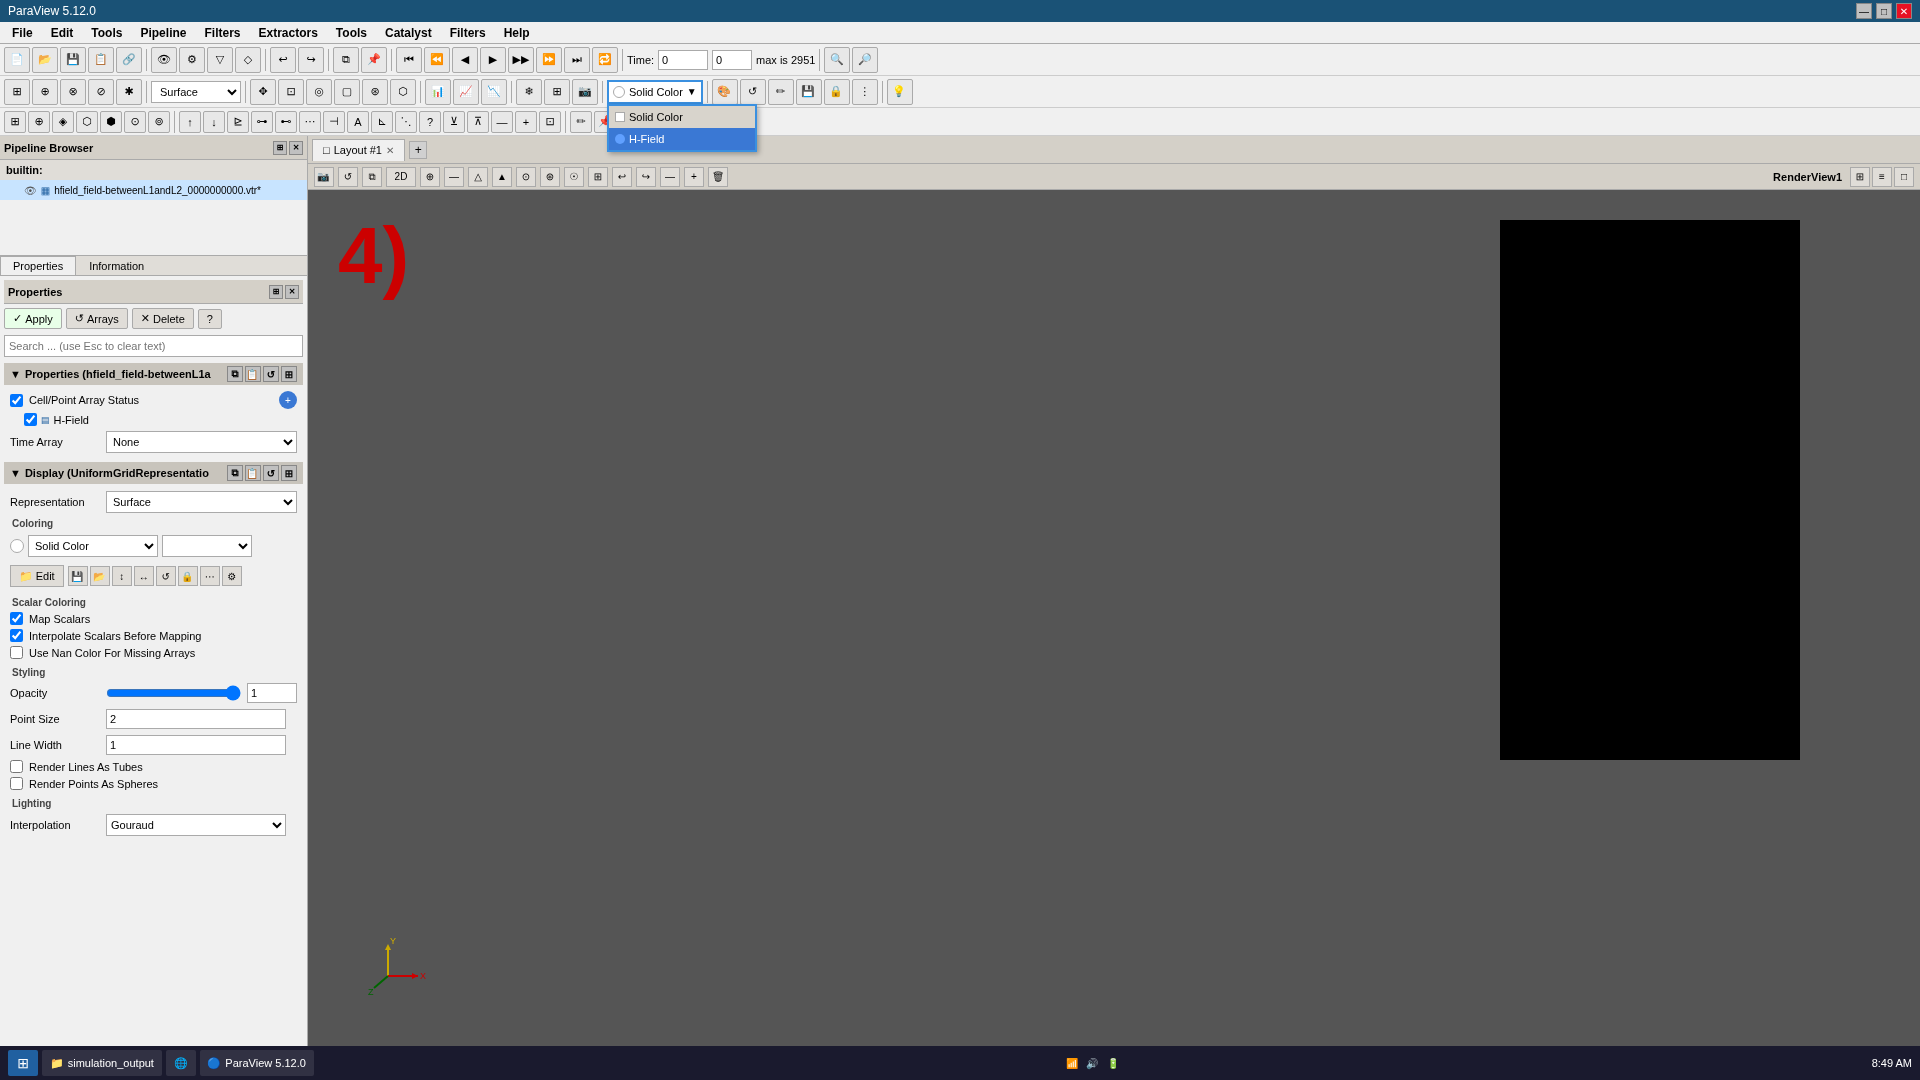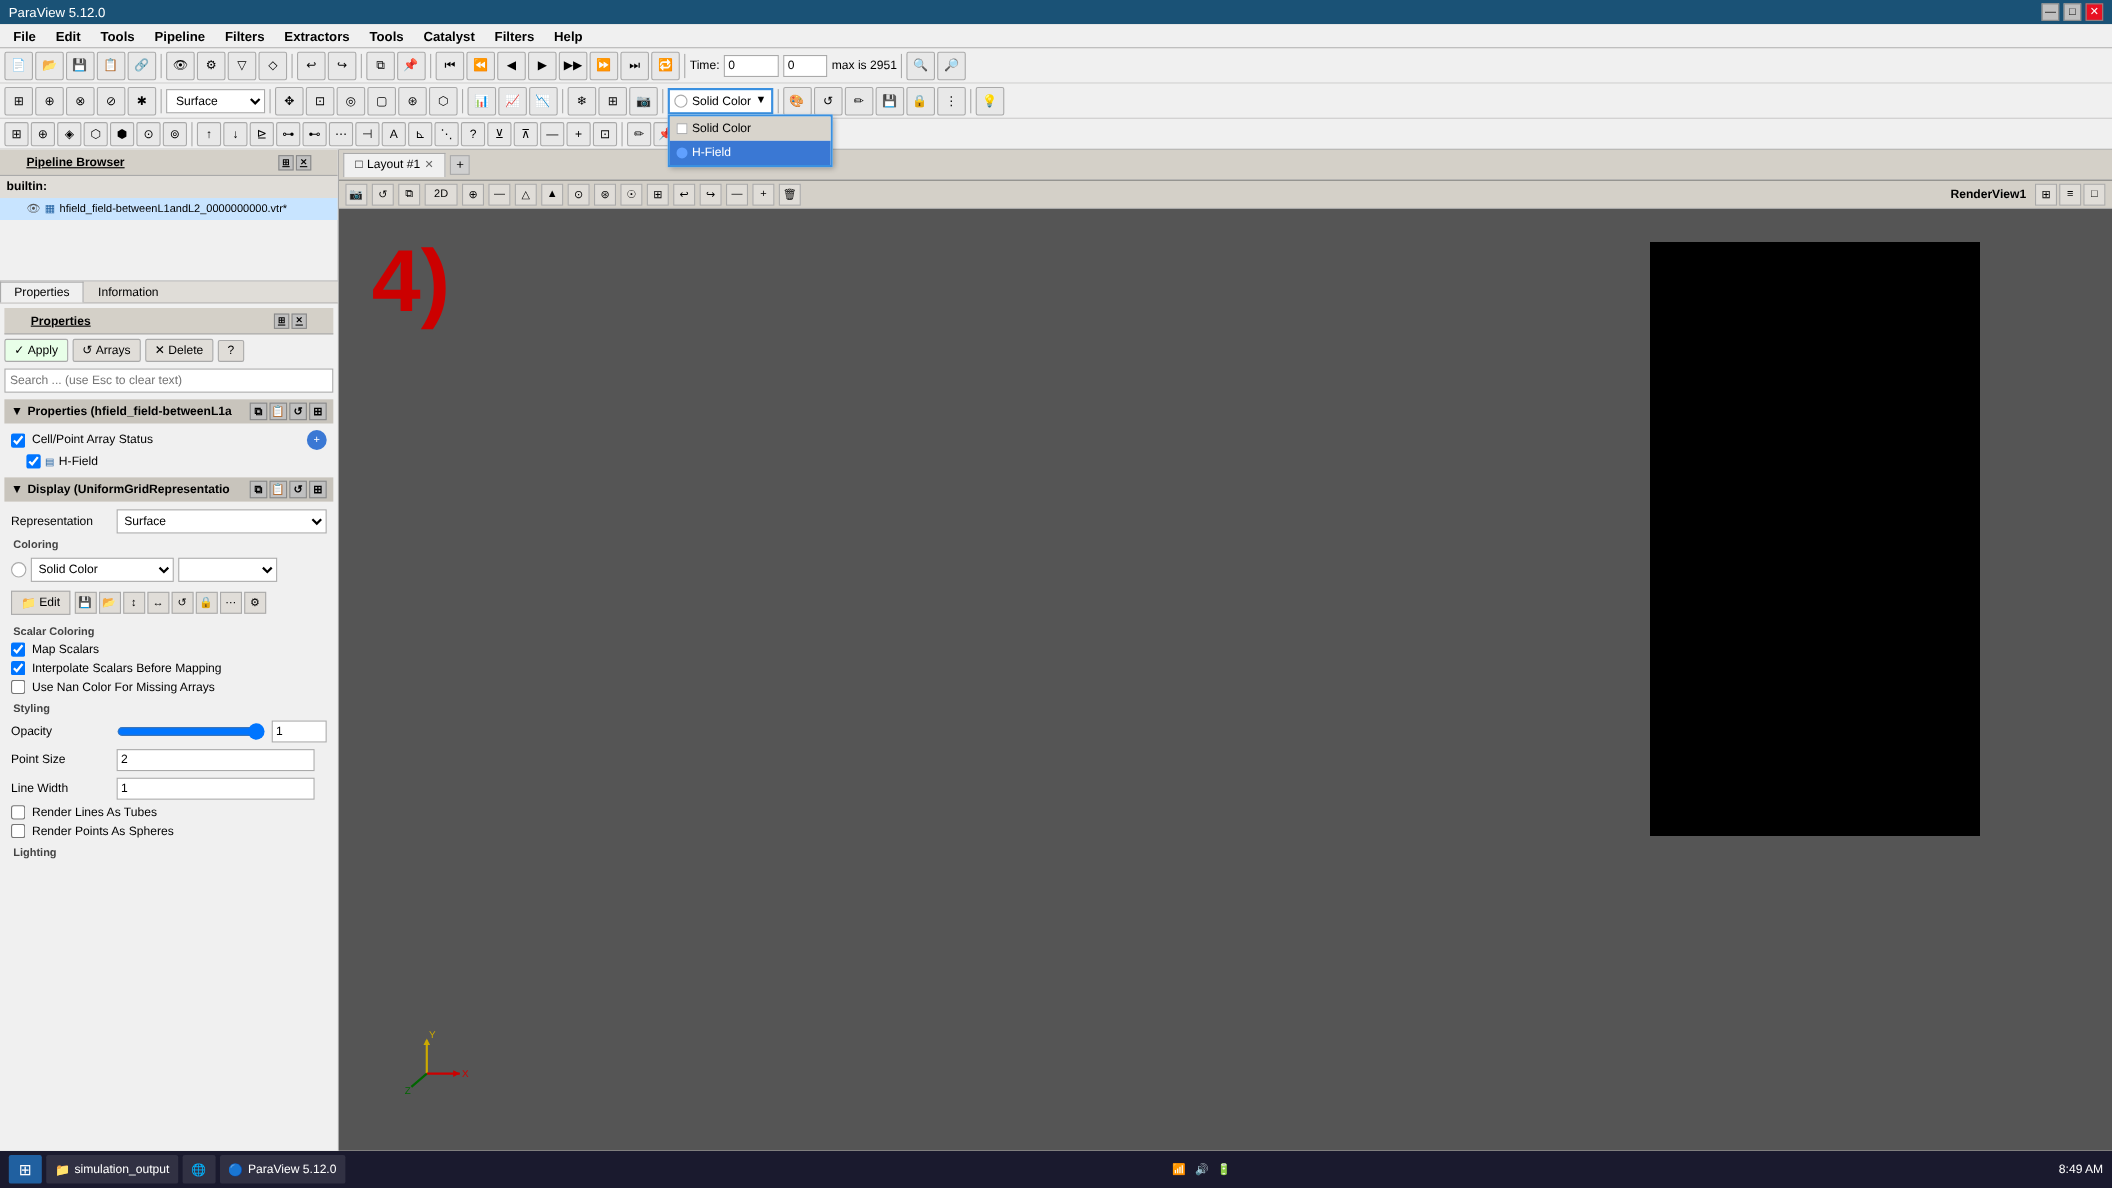--- a/index.html
+++ b/index.html
@@ -90,25 +90,24 @@
       display: flex;
       flex-direction: column;
     }
 
     .panel-header {
       height: 24px;
       background: #d4d0c8;
       border-bottom: 1px solid #aaa;
       display: flex;
       align-items: center;
-      padding: 0 24px;
+      padding: 0 4px;
       font-size: 11px;
       font-weight: bold;
       justify-content: space-between;
-      text-decoration: underline;
     }
     .panel-header-controls { display: flex; gap: 2px; }
     .panel-ctrl-btn {
       width: 14px; height: 14px;
       background: #c0c0c0;
       border: 1px solid #888;
       font-size: 8px;
       display: flex; align-items: center; justify-content: center;
       cursor: pointer;
     }
@@ -807,20 +806,26 @@
       </div>
 
       
       <div class="field-row">
         <input type="checkbox" checked="" style="">
         <span class="field-icon">▤</span>
         <span>H-Field</span>
       </div>
 
       
+      <div class="prop-row">
+        <span class="prop-label">Time Array</span>
+        <select class="prop-dropdown">
+          <option>None</option>
+        </select>
+      </div>
 
       
       <div class="section-bar" style="margin-top:6px;">
         <span>▼</span>
         <span>Display (UniformGridRepresentatio</span>
         <div class="section-bar-controls">
           <div class="section-ctrl">⧉</div>
           <div class="section-ctrl">📋</div>
           <div class="section-ctrl">↺</div>
           <div class="section-ctrl">⊞</div>
@@ -921,20 +926,28 @@
       
       <div class="checkbox-row">
         <input type="checkbox" style="">
         <span>Render Points As Spheres</span>
       </div>
 
       
       <div class="small-section" style="margin-top:4px;">Lighting</div>
 
       
+      <div class="prop-row">
+        <span class="prop-label">Interpolation</span>
+        <select class="lighting-dropdown">
+          <option>Gouraud</option>
+          <option>Flat</option>
+          <option>PBR</option>
+        </select>
+      </div>
 
     </div>
   </div>
 
   <div class="main-area">
 
     <div class="layout-tabbar">
       <div class="layout-tab active">
         <span>□</span>
         <span>Layout #1</span>

